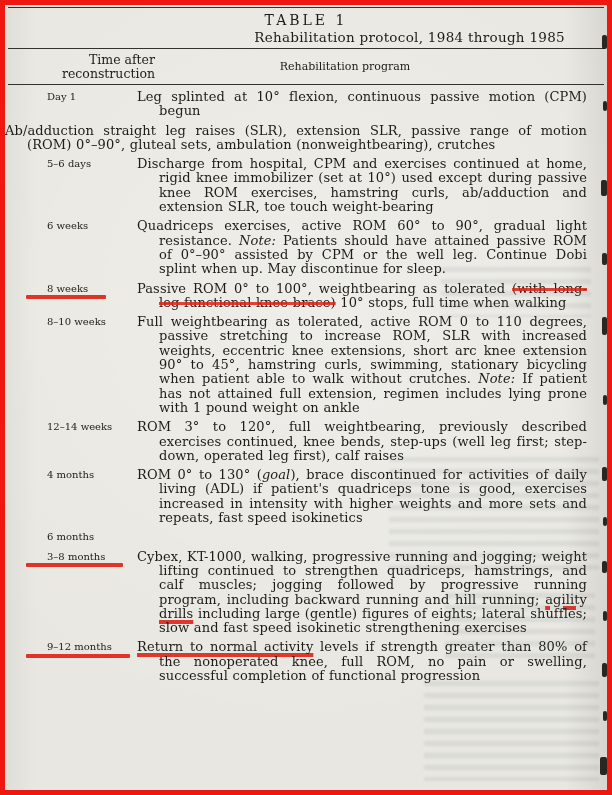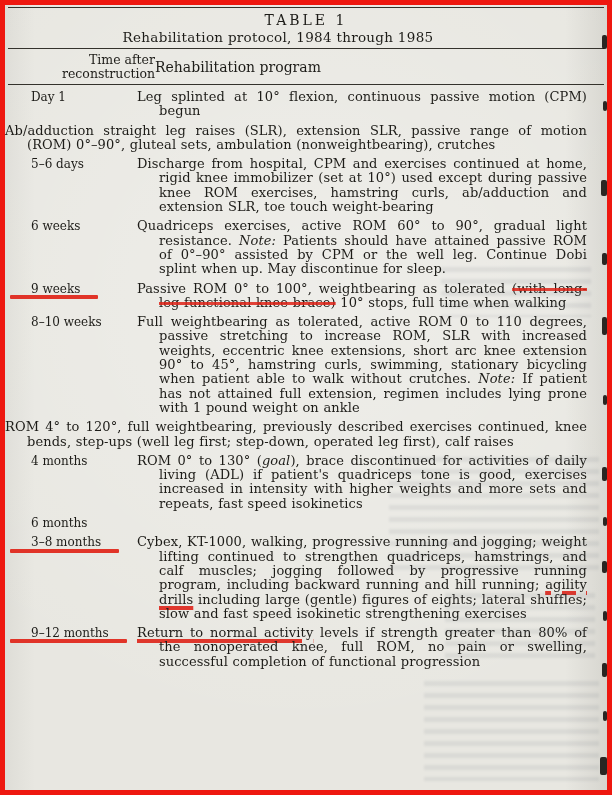--- a/index.html
+++ b/index.html
@@ -21,48 +21,48 @@
   .rule.top { margin-top: 2px; }
 
   .title {
     text-align: center;
     font-size: 14px;
     letter-spacing: 3px;
     margin-top: 4px;
     line-height: 17px;
   }
   .subtitle {
-    text-align: center;
+    text-align: right;
     font-size: 13.5px;
     letter-spacing: 0.3px;
     line-height: 16px;
-    padding-right: 56px;
+    padding-right: 42px;
     margin-bottom: 3px;
   }
 
   .header-row { display: flex; padding: 4px 0 4px 0; align-items: center; }
   .h-time {
     flex: 0 0 150px;
     text-align: right;
     font-size: 12.5px;
     line-height: 13.5px;
     white-space: pre-line;
   }
   .h-prog {
     flex: 1;
-    text-align: left;
-    font-size: 14px;
+    text-align: center;
+    font-size: 11px;
     padding-right: 72px;
   }
 
   .tbody { margin-top: 5px; }
   .row { display: flex; margin-top: 5px; }
   .row:first-child { margin-top: 1px; }
 
-  .time { flex: 0 0 132px; padding-left: 26px; font-size: 12px; line-height: 14.3px; }
+  .time { flex: 0 0 132px; padding-left: 42px; font-size: 10px; line-height: 14.3px; }
   .time-label { position: relative; display: inline-block; white-space: nowrap; }
   .time-label.marked::after {
     content: "";
     position: absolute;
     left: -21px; right: -18px; bottom: -3px;
     height: 4px;
     background: #df2418;
     opacity: 0.92;
     border-radius: 1px;
   }
@@ -153,39 +153,42 @@
       <div class="time">
         <span class="time-label">6 weeks</span>
       </div>
       <div class="program">
         <p>Quadriceps exercises, active ROM 60° to 90°, gradual light resistance. <i>Note:</i> Patients should have attained passive ROM of 0°–90° assisted by CPM or the well leg. Continue Dobi splint when up. May discontinue for sleep.</p>
       </div>
     </div>
 
     <div class="row">
       <div class="time">
-        <span class="time-label marked">9 weeks</span>
+        <span class="time-label marked">8 weeks</span>
       </div>
       <div class="program">
         <p>Passive ROM 0° to 100°, weightbearing as tolerated <span class="mk-strike">(with long-leg functional knee brace)</span> 10° stops, full time when walking</p>
       </div>
     </div>
 
     <div class="row">
       <div class="time">
         <span class="time-label">8–10 weeks</span>
       </div>
       <div class="program">
         <p>Full weightbearing as tolerated, active ROM 0 to 110 degrees, passive stretching to increase ROM, SLR with increased weights, eccentric knee extensions, short arc knee extension 90° to 45°, hamstring curls, swimming, stationary bicycling when patient able to walk without crutches. <i>Note:</i> If patient has not attained full extension, regimen includes lying prone with 1 pound weight on ankle</p>
       </div>
     </div>
 
     <div class="row">
-      <div class="program">
-        <p>ROM 4° to 120°, full weightbearing, previously described exercises continued, knee bends, step-ups (well leg first; step-down, operated leg first), calf raises</p>
+      <div class="time">
+        <span class="time-label">12–14 weeks</span>
+      </div>
+      <div class="program">
+        <p>ROM 3° to 120°, full weightbearing, previously described exercises continued, knee bends, step-ups (well leg first; step-down, operated leg first), calf raises</p>
       </div>
     </div>
 
     <div class="row">
       <div class="time">
         <span class="time-label">4 months</span>
       </div>
       <div class="program">
         <p>ROM 0° to 130° (<i>goal</i>), brace discontinued for activities of daily living (ADL) if patient's quadriceps tone is good, exercises increased in intensity with higher weights and more sets and repeats, fast speed isokinetics</p>
       </div>

